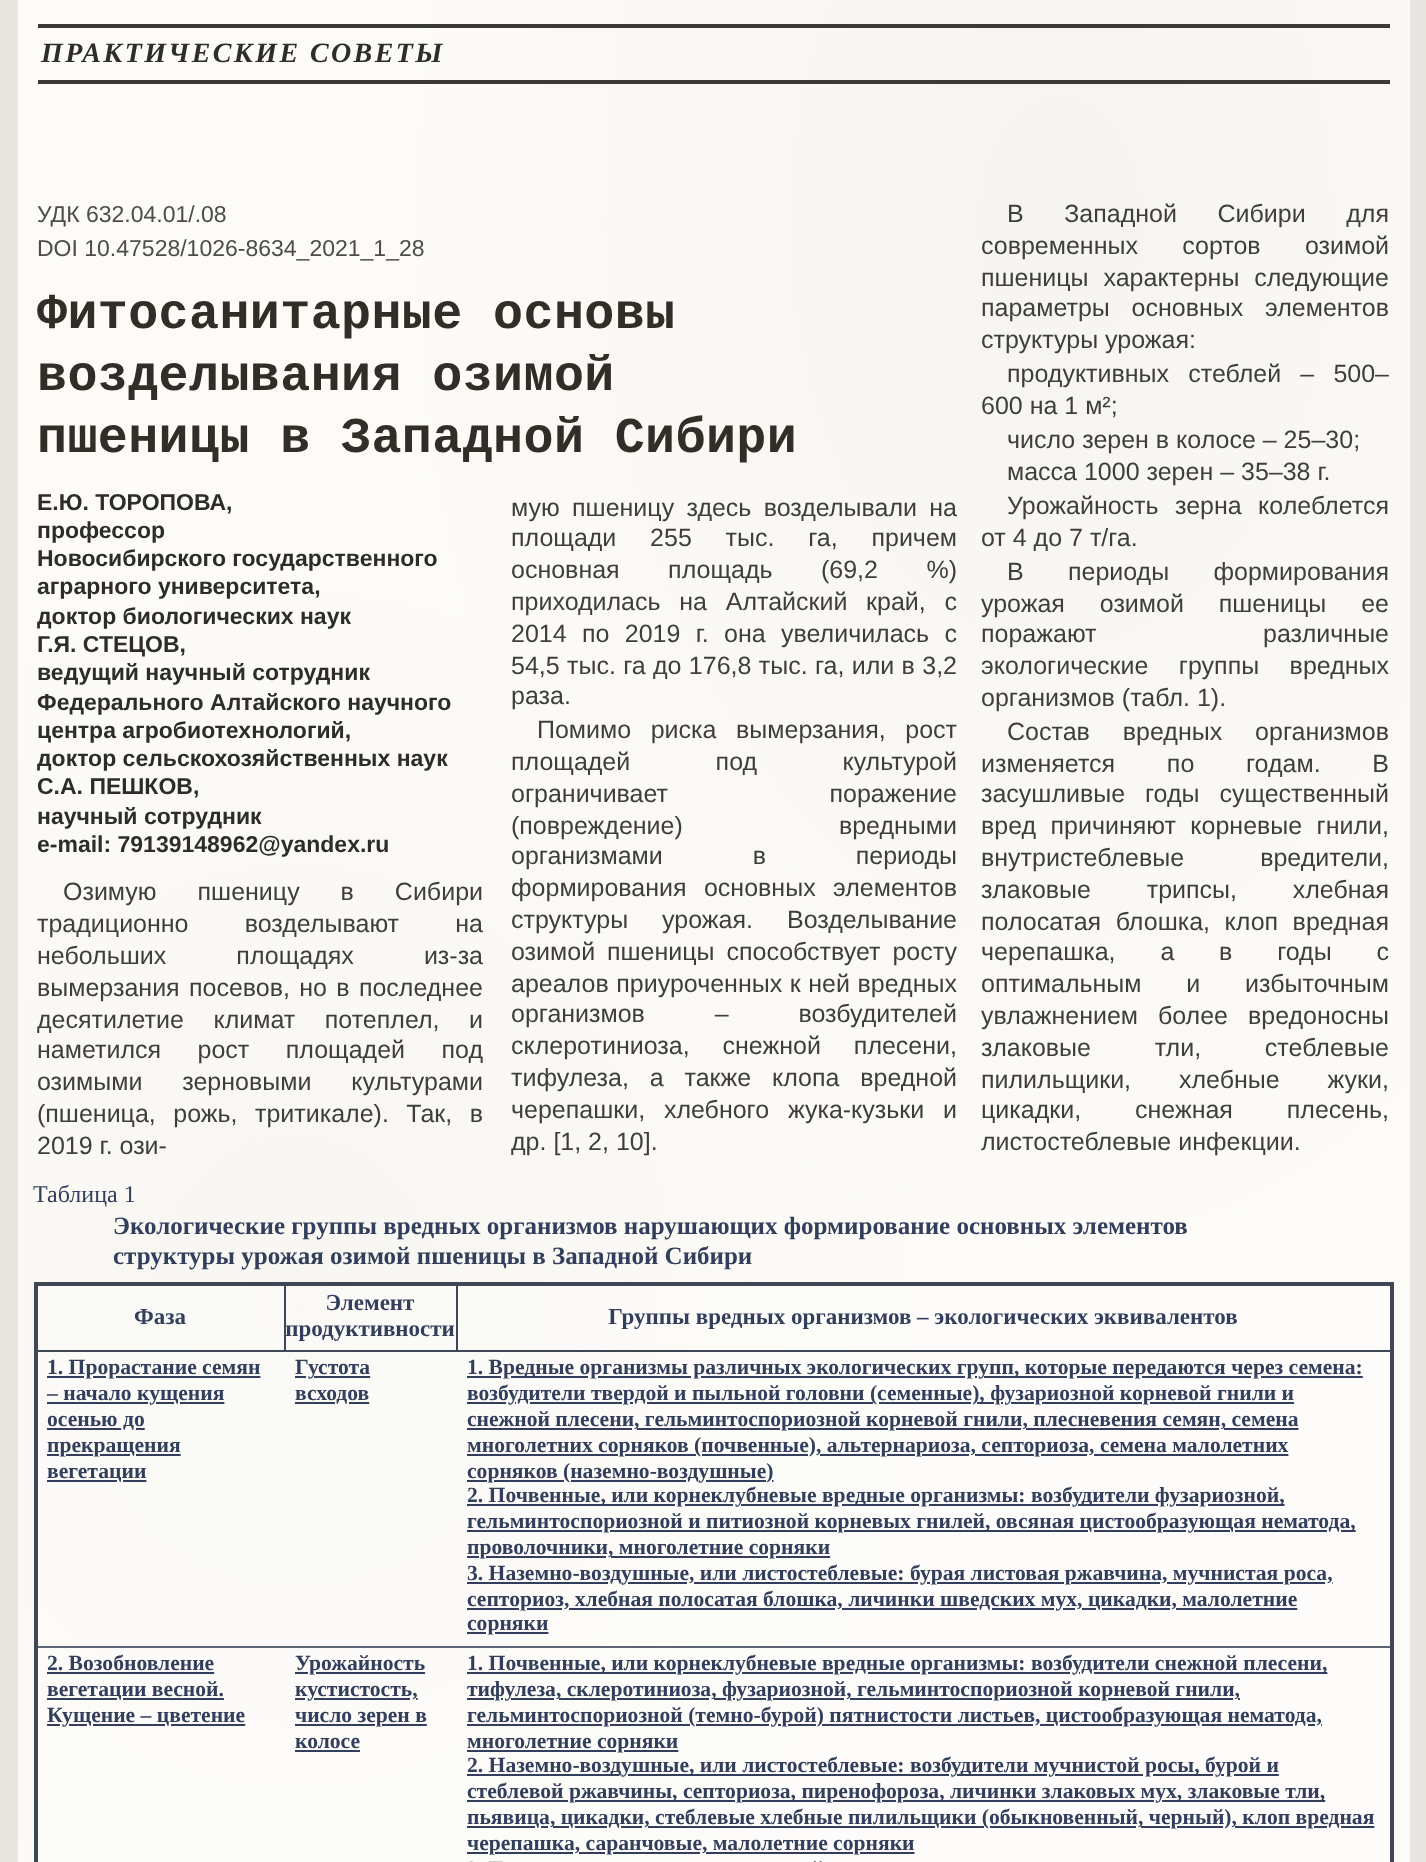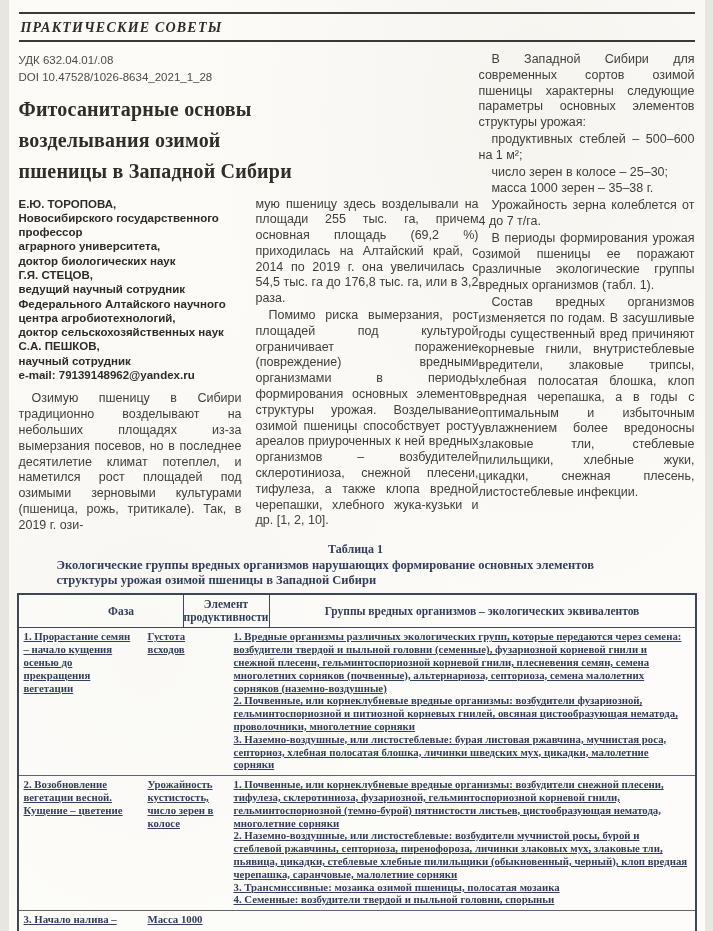--- a/index.html
+++ b/index.html
@@ -13,46 +13,46 @@
     overflow:hidden;
   }
   .toprule { margin:12px 10px 0; border-top:2.5px solid #3a3936; }
   .kicker {
     margin:6px 12px 4px; font-family:"Liberation Serif", serif;
     font-style:italic; font-weight:700; font-size:14px; letter-spacing:1.2px;
     color:#2e2d2b;
   }
   .rule2 { margin:0 10px; border-top:2px solid #3a3936; }
 
-  .content { display:flex; padding:10px 10px 0; }
+  .content { display:flex; gap:12px; padding:10px 10px 0;margin-top:48px; }
   .leftwrap { width:460px; flex:0 0 auto; }
   .meta { font-size:11.5px; line-height:1.5; color:#4d4c49; }
-  .title { margin:7px 0 10px; font-family:Liberation Serif, serif; font-weight:700;
-           font-size:20px; color:#322d27; letter-spacing:0.2px; }
+  .title { margin:7px 0 10px; font-family:Liberation Mono, monospace; font-weight:700;
+           font-size:25px; color:#322d27; letter-spacing:0.2px; }
   .title-line { line-height:31px; }
-  .twocols { display:flex; gap:14px; }
+  .twocols { display:flex; gap:14px;align-items:center; }
   .col { width:223px; }
   .col3 { flex:1; min-width:0; }
 
   .authors { font-size:11.5px; font-weight:700; color:#2d2c2a; margin-bottom:9px; }
   .author-line { line-height:14.3px; }
 
   .para { font-size:12.5px; line-height:15.8px; color:#3f3e3c; text-align:justify; }
   .para.ind { text-indent:13px; }
   .para + .para { margin-top:1px; }
 
   .tablewrap { padding:0 8px; color:#323e5c; }
-  .tlabel { margin-top:8px; text-align:center; font-family:"Liberation Serif", serif;
-            font-weight:700; font-size:12px; padding-right:2px; }
+  .tlabel { margin-top:8px; text-align:left; font-family:"Liberation Serif", serif;
+            font-weight:400; font-size:12px; padding-right:2px; }
   .tcaption { max-width:600px; margin:1px auto 5px; text-align:left;
               font-family:"Liberation Serif", serif; font-weight:700; font-size:12.5px;
               line-height:1.22; }
   .ptable { border:2px solid #3f4654; background:rgba(255,255,255,0.35); }
   .thead, .tr { display:grid; grid-template-columns:124px 86px 1fr; }
-  .thead { border-bottom:1.5px solid #3f4654;padding-left:41px; }
+  .thead { border-bottom:1.5px solid #3f4654; }
   .th { font-family:"Liberation Serif", serif; font-weight:700; font-size:11.5px;
         line-height:1.15; display:flex; align-items:center; justify-content:center;
         text-align:center; padding:3px 2px; border-right:1.2px solid #3f4654; }
   .th.last { border-right:none; }
   .tbody .tr + .tr { border-top:1px solid #5d6575; }
   .td { padding:2px 5px 4px; font-family:"Liberation Serif", serif; font-weight:700;
         font-size:10.8px; line-height:12.8px;text-decoration:underline; }
   .group-item { }
 </style>
 </head>
@@ -72,22 +72,22 @@
       </div>
       <h1 class="title">
           <div class="title-line">Фитосанитарные основы</div>
           <div class="title-line">возделывания озимой</div>
           <div class="title-line">пшеницы в Западной Сибири</div>
         </h1>
       <div class="twocols">
         <div class="col">
           <div class="authors">
               <div class="author-line">Е.Ю. ТОРОПОВА,</div>
+              <div class="author-line">профессор</div>
               <div class="author-line">Новосибирского государственного</div>
-              <div class="author-line">профессор</div>
               <div class="author-line">аграрного университета,</div>
               <div class="author-line">доктор биологических наук</div>
               <div class="author-line">Г.Я. СТЕЦОВ,</div>
               <div class="author-line">ведущий научный сотрудник</div>
               <div class="author-line">Федерального Алтайского научного</div>
               <div class="author-line">центра агробиотехнологий,</div>
               <div class="author-line">доктор сельскохозяйственных наук</div>
               <div class="author-line">С.А. ПЕШКОВ,</div>
               <div class="author-line">научный сотрудник</div>
               <div class="author-line">e-mail: 79139148962@yandex.ru</div>

